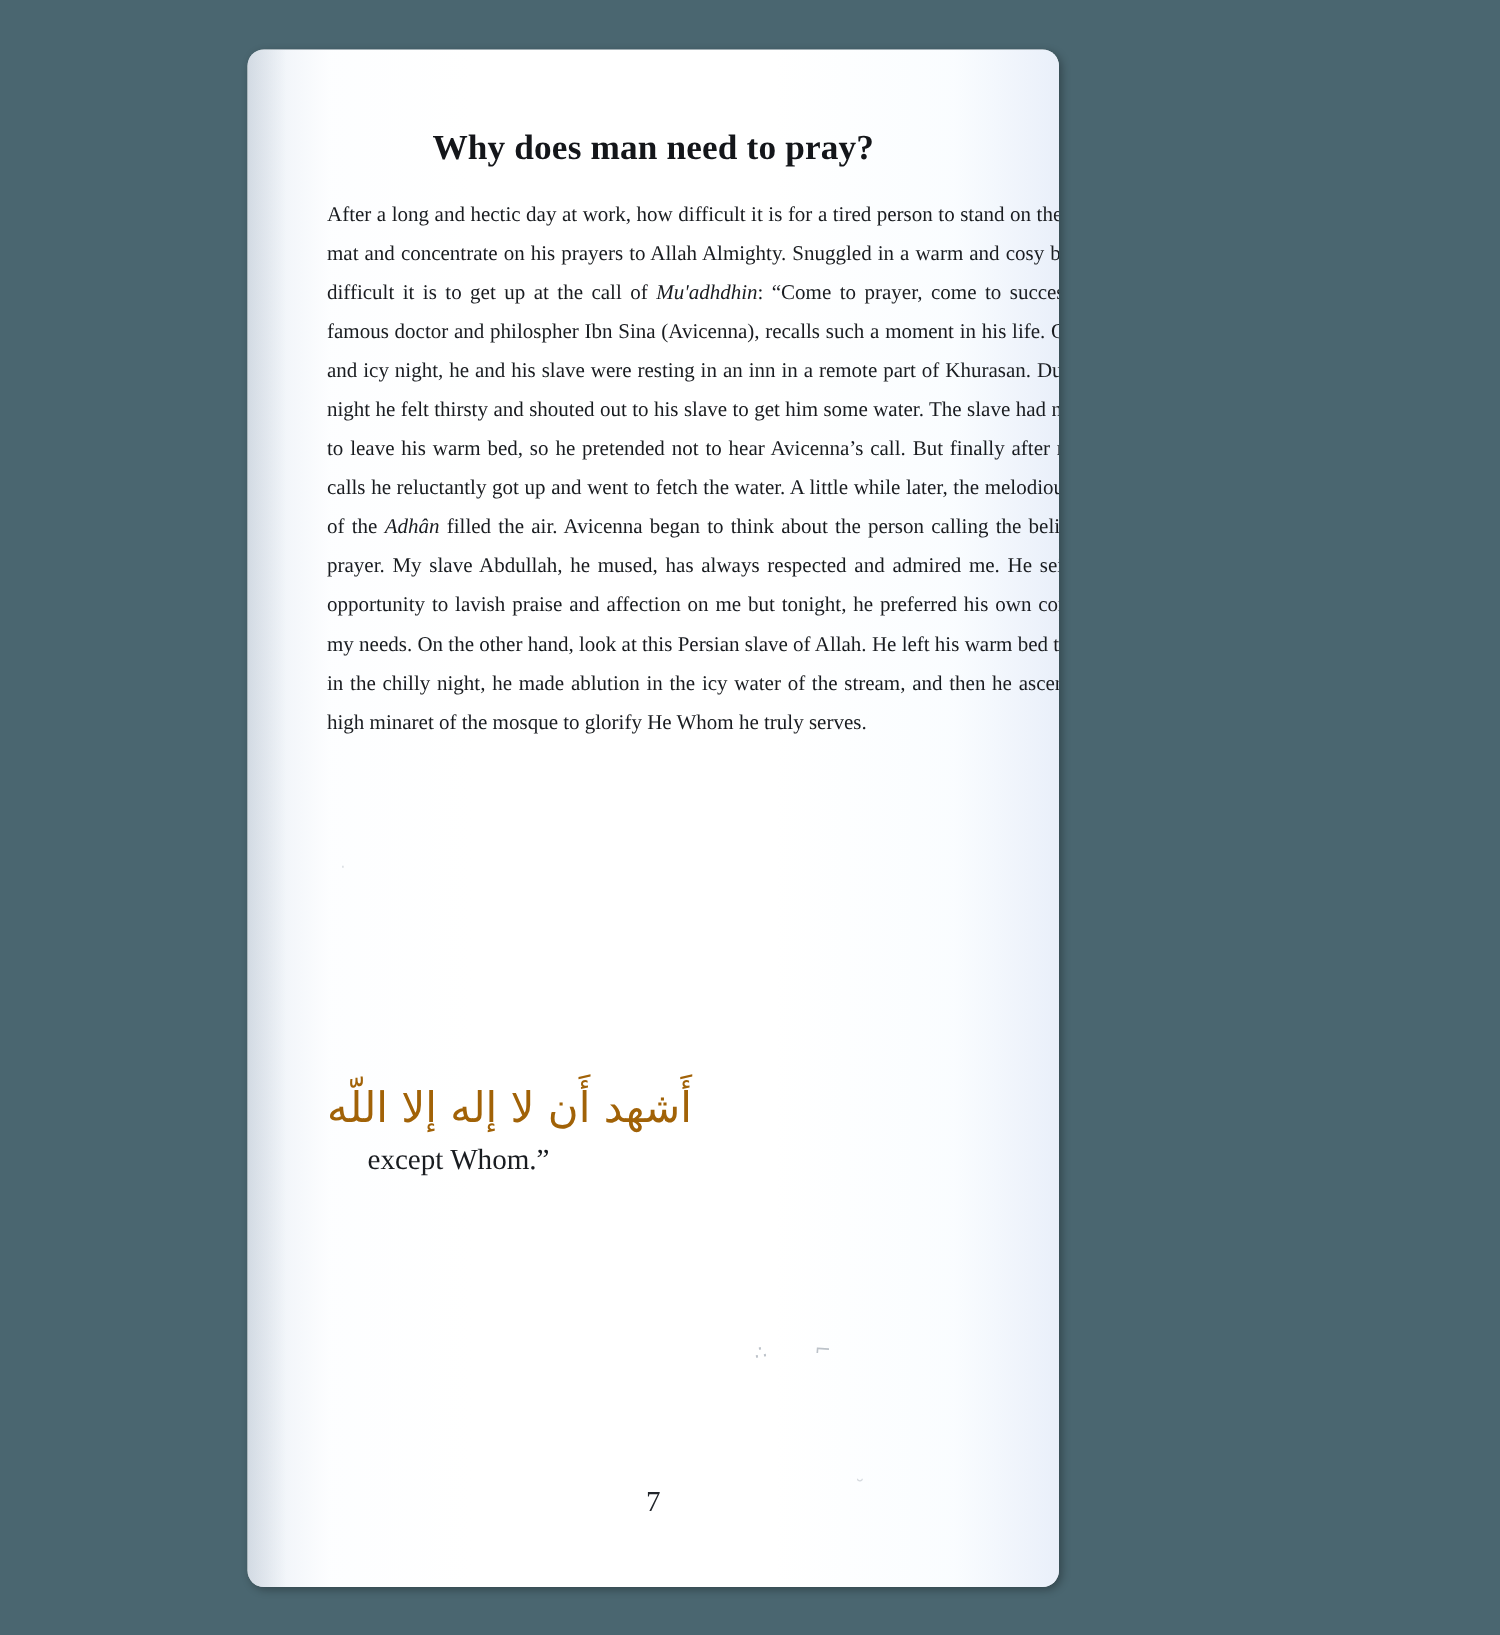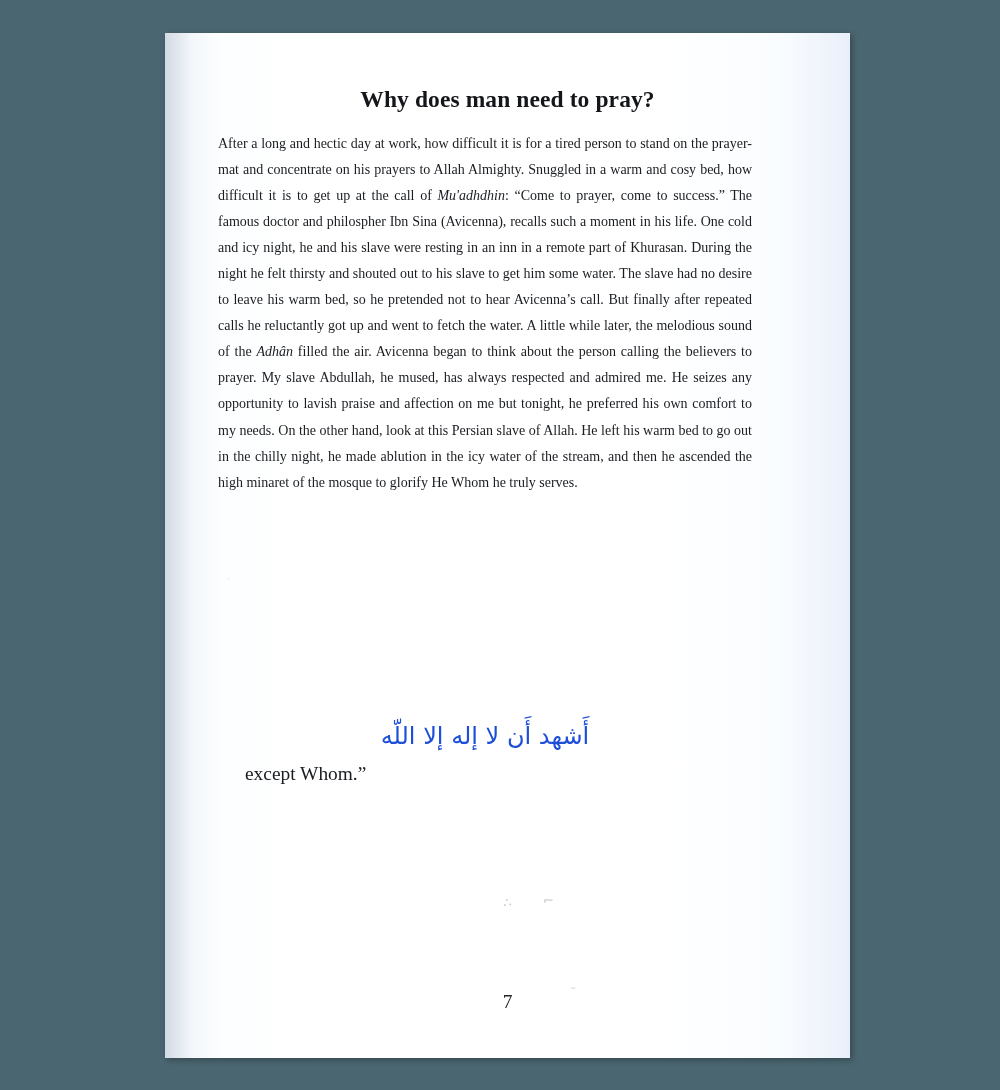--- a/index.html
+++ b/index.html
@@ -13,25 +13,26 @@
     font-family: "Liberation Serif", serif;
     overflow: hidden;
     position: relative;
   }
 
   
   #page-sheet {
     position: absolute;
     left: 165px;
     top: 33px;
-    width: 685px;
+    width: 541px;
     height: 1025px;
     background: #ffffff;
     box-shadow: 2px 2px 6px rgba(0,0,0,0.30);
     overflow: hidden;
+    border-radius: 11px;
   }
   
   #page-sheet::after {
     content: "";
     position: absolute;
     inset: 0;
     pointer-events: none;
     background:
       linear-gradient(to left, rgba(226,234,248,0.75) 0px, rgba(240,248,255,0.35) 70px, rgba(255,255,255,0) 190px),
       linear-gradient(to right, rgba(222,230,240,0.65) 0px, rgba(246,250,255,0.25) 55px, rgba(255,255,255,0) 150px);
@@ -91,27 +92,27 @@
     text-align-last: justify;
   }
   .body-block .last-line-normal {
     text-align-last: auto;
   }
 
   .arabic-line {
     position: absolute;
     left: 53px;
     width: 534px;
-    text-align: center;
+    text-align: left;
     direction: rtl;
     unicode-bidi: bidi-override;
     font-family: "DejaVu Sans", sans-serif;
-    font-size: 24px;
+    font-size: 28px;
     line-height: 1.5;
-    color: #1d4ed8;
+    color: #a16207;
   }
   #arabic-shahada-1 { top: 685px; }
   #arabic-shahada-2 { top: 789px; }
 
   .quote-block {
     position: absolute;
     left: 80px;
     width: 500px;
     font-size: 19.4px;
     line-height: 26.05px;

